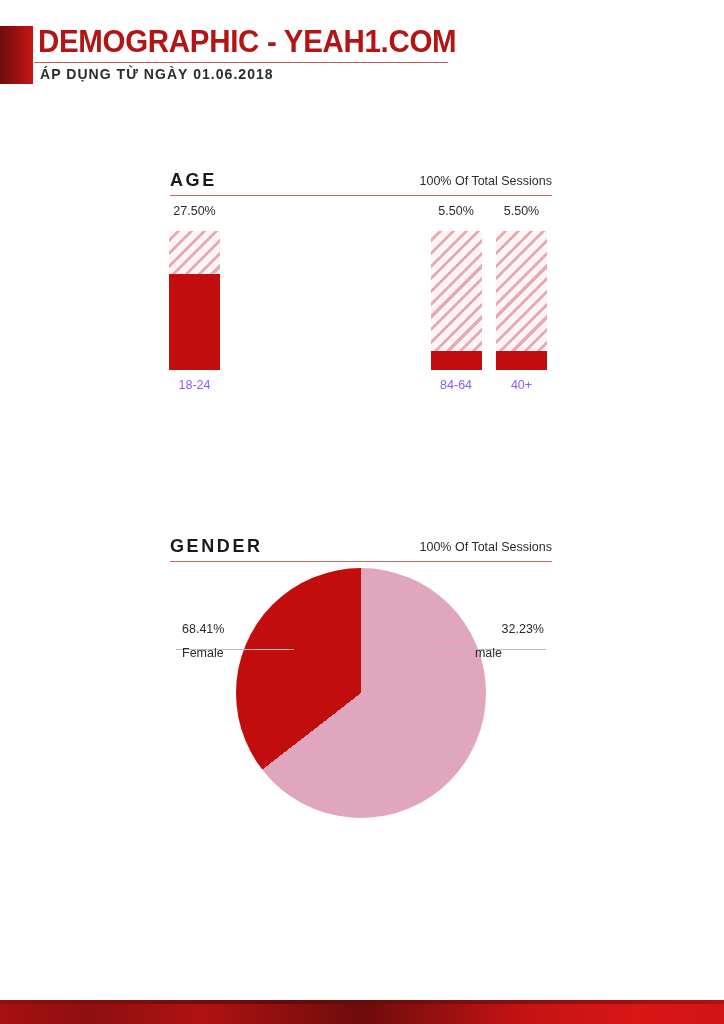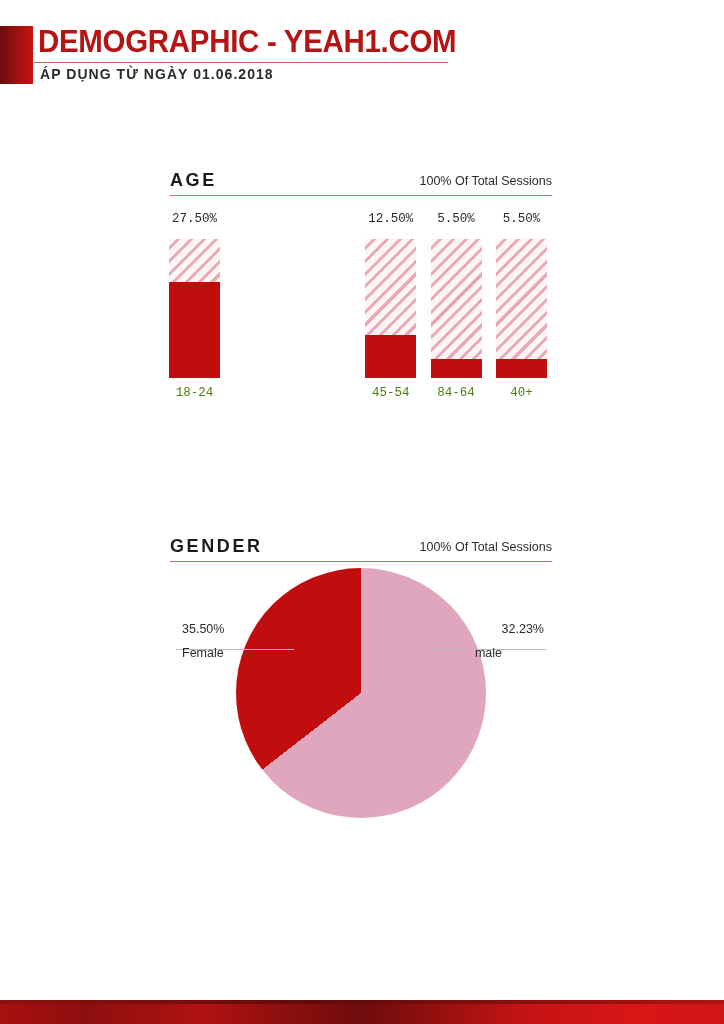--- a/index.html
+++ b/index.html
@@ -97,24 +97,23 @@
   
   #age-chart {
     position: absolute;
     left: 169px;
     top: 212px;
     width: 382px;
     height: 192px;
   }
   .bar-col {
     position: absolute;
-    bottom: 0;
+    bottom: 8px;
     width: 51px;
     height: 192px;
-    font-family: Liberation Mono, monospace;
   }
   .bar-value {
     position: absolute;
     top: 0;
     left: -6px;
     width: 63px;
     text-align: center;
     font-size: 12.5px;
     color: #2b2b2b;
   }
@@ -138,21 +137,21 @@
     width: 51px;
     background: #c10d0d;
   }
   .bar-label {
     position: absolute;
     top: 174px;
     left: -8px;
     width: 67px;
     text-align: center;
     font-size: 12.5px;
-    color: #4d7c0f;
+    color: #8b5cf6;
   }
 
   
   #gender-chart {
     position: absolute;
     left: 170px;
     top: 560px;
     width: 382px;
     height: 270px;
   }
@@ -221,27 +220,20 @@
   <span class="sh-rule"></span>
 </div>
 
 <div id="age-chart">
     <div class="bar-col" style="left: 0px;">
       <div class="bar-value">27.50%</div>
       <div class="bar-track">
         <div class="bar-fill" style="height: 96px; background: rgb(193, 13, 13);"></div>
       </div>
       <div class="bar-label">18-24</div>
-    </div>
-    <div class="bar-col" style="left: 196.2px;">
-      <div class="bar-value">12.50%</div>
-      <div class="bar-track">
-        <div class="bar-fill" style="height: 43px; background: rgb(193, 13, 13);"></div>
-      </div>
-      <div class="bar-label">45-54</div>
     </div>
     <div class="bar-col" style="left: 261.6px;">
       <div class="bar-value">5.50%</div>
       <div class="bar-track">
         <div class="bar-fill" style="height: 19px; background: rgb(193, 13, 13);"></div>
       </div>
       <div class="bar-label">84-64</div>
     </div>
     <div class="bar-col" style="left: 327px;">
       <div class="bar-value">5.50%</div>
@@ -256,21 +248,21 @@
   <span class="sh-title">GENDER</span>
   <span class="sh-sub">100% Of Total Sessions</span>
   <span class="sh-rule"></span>
 </div>
 
 <div id="gender-chart">
   <div id="pie" style="background: conic-gradient(rgb(224, 166, 189) 0deg, rgb(224, 166, 189) 232.2deg, rgb(193, 13, 13) 232.2deg, rgb(193, 13, 13) 360deg);"></div>
   <div class="leader" id="leader-left"></div>
   <div class="leader" id="leader-right"></div>
   <div class="pie-label" id="label-female">
-    <span class="pl-pct">35.50%</span>
+    <span class="pl-pct">68.41%</span>
     <span class="pl-name">Female</span>
   </div>
   <div class="pie-label" id="label-male">
     <span class="pl-pct">32.23%</span>
     <span class="pl-name">male</span>
   </div>
 </div>
 
 <div id="footer-bar"></div>
 

